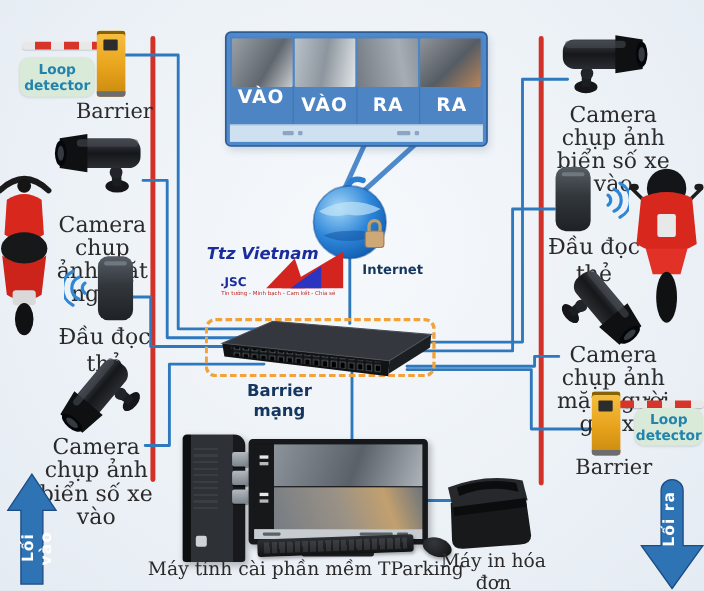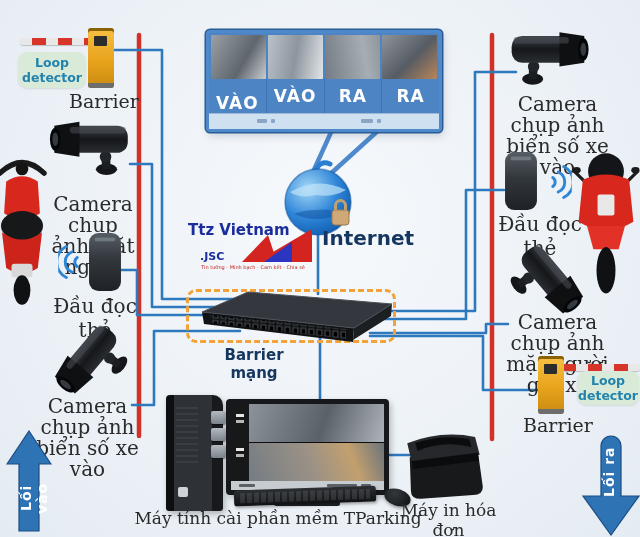--- a/index.html
+++ b/index.html
@@ -11,21 +11,21 @@
   .lbl div{line-height:21px;}
   .big{font-size:19px;}
   .navy{position:absolute;font-family:"DejaVu Sans",sans-serif;font-weight:bold;color:#15365f;text-align:center;font-size:15px;}
   .loopbox{position:absolute;background:#d9ead9;border-radius:9px;color:#2283ad;font-weight:bold;
     font-size:12.5px;line-height:15px;text-align:center;display:flex;align-items:center;justify-content:center;
     box-shadow:0 1px 2px rgba(0,0,0,.10);}
   .monitor{position:absolute;left:206px;top:30px;width:230px;height:96px;border:3px solid #4e89cb;border-radius:4px;
     background:#4d84c4;box-shadow:0 0 0 1.5px #2d5c94, 2px 4px 8px rgba(20,50,90,.18);}
   .thumbrow{display:flex;gap:2px;padding:2px 2px 0 2px;height:44px;}
   .thumb{flex:1;border-radius:1px;}
-  .mbar{display:flex;height:34px;align-items:flex-end;}
+  .mbar{display:flex;height:34px;align-items:flex-start;}
   .mcell{flex:1;text-align:center;color:#fff;font-weight:bold;font-size:17px;letter-spacing:1px;}
   .mcell + .mcell{border-left:1px solid #3e74b2;height:100%;line-height:34px;}
   .mstrip{height:15px;background:#cfe1f1;border-top:1px solid #9db9d6;position:relative;}
   .dot{position:absolute;background:#8aa6c4;border-radius:1px;}
   .arrowtxt{position:absolute;writing-mode:vertical-rl;transform:rotate(180deg);color:#fff;font-weight:bold;
     font-size:14px;letter-spacing:1px;text-align:center;font-family:"DejaVu Sans",sans-serif;}
   .tower-bay{position:absolute;right:-3px;width:15px;height:13px;background:linear-gradient(180deg,#b4bac0,#7c838a);border-radius:2px;box-shadow:0 1px 1px rgba(0,0,0,.4);}
   .screen-cell{flex:1;}
 </style>
 </head>
@@ -155,24 +155,24 @@
 
   <svg class="abs" style="left:280px;top:158px" width="78" height="80" viewBox="0 0 78 80">
     <path d="M36 12 q4 -10 14 -6" stroke="#2b7fd0" stroke-width="5" fill="none" stroke-linecap="round"></path>
     <circle cx="38" cy="44" r="33" fill="url(#globG)"></circle>
     <path d="M10 34 Q38 18 66 32 Q52 40 36 37 Q20 41 10 34 Z" fill="#bfe2f8" opacity=".7"></path>
     <path d="M14 56 Q36 66 62 56 Q50 50 36 52 Q24 52 14 56Z" fill="#0f4f9e" opacity=".5"></path>
     <circle cx="38" cy="44" r="33" fill="none" stroke="#0d4e9c" stroke-width="1.5" opacity=".5"></circle>
     <rect x="52" y="52" width="17" height="15" rx="3" fill="#cfa877" stroke="#9a7a4f"></rect>
     <path d="M55.5 52 v-4.5 a5 5 0 0 1 10 0 V52" fill="none" stroke="#c2a06e" stroke-width="3"></path>
   </svg>
-  <div class="navy" style="left:322px;top:226px;width:70px;font-size:20px">Internet</div>
+  <div class="navy" style="left:322px;top:238px;width:70px;font-size:12px">Internet</div>
 
   <div class="abs" style="left:188px;top:221px;width:130px;height:50px">
-    <span class="abs" style="left:0;top:0;font-weight:bold;font-size:15px;color:#1b2d9c;white-space:nowrap">Ttz Vietnam</span>
+    <span class="abs" style="left:0;top:0;font-style:italic;font-weight:bold;font-size:15px;color:#1b2d9c;white-space:nowrap">Ttz Vietnam</span>
     <svg class="abs" style="left:52px;top:8px" width="76" height="34" viewBox="0 0 76 34">
       <polygon points="2,33 28,6 37,33" fill="#d42420"></polygon>
       <polygon points="16,33 72,0 72,33" fill="#d42420"></polygon>
       <polygon points="24,33 52,13 52,33" fill="#2b35c0"></polygon>
     </svg>
     <span class="abs" style="left:12px;top:29px;font-weight:bold;font-size:11px;color:#1b2d9c">.JSC</span>
     <div class="abs" style="left:0;top:43px;width:130px;font-size:5px;color:#c0251f;text-align:center;white-space:nowrap">Tin tưởng - Minh bạch - Cam kết - Chia sẻ</div>
   </div>
 
   <div class="abs" style="left:186px;top:289px;width:204px;height:48px;border:3px dashed #f2a238;border-radius:10px"></div>

